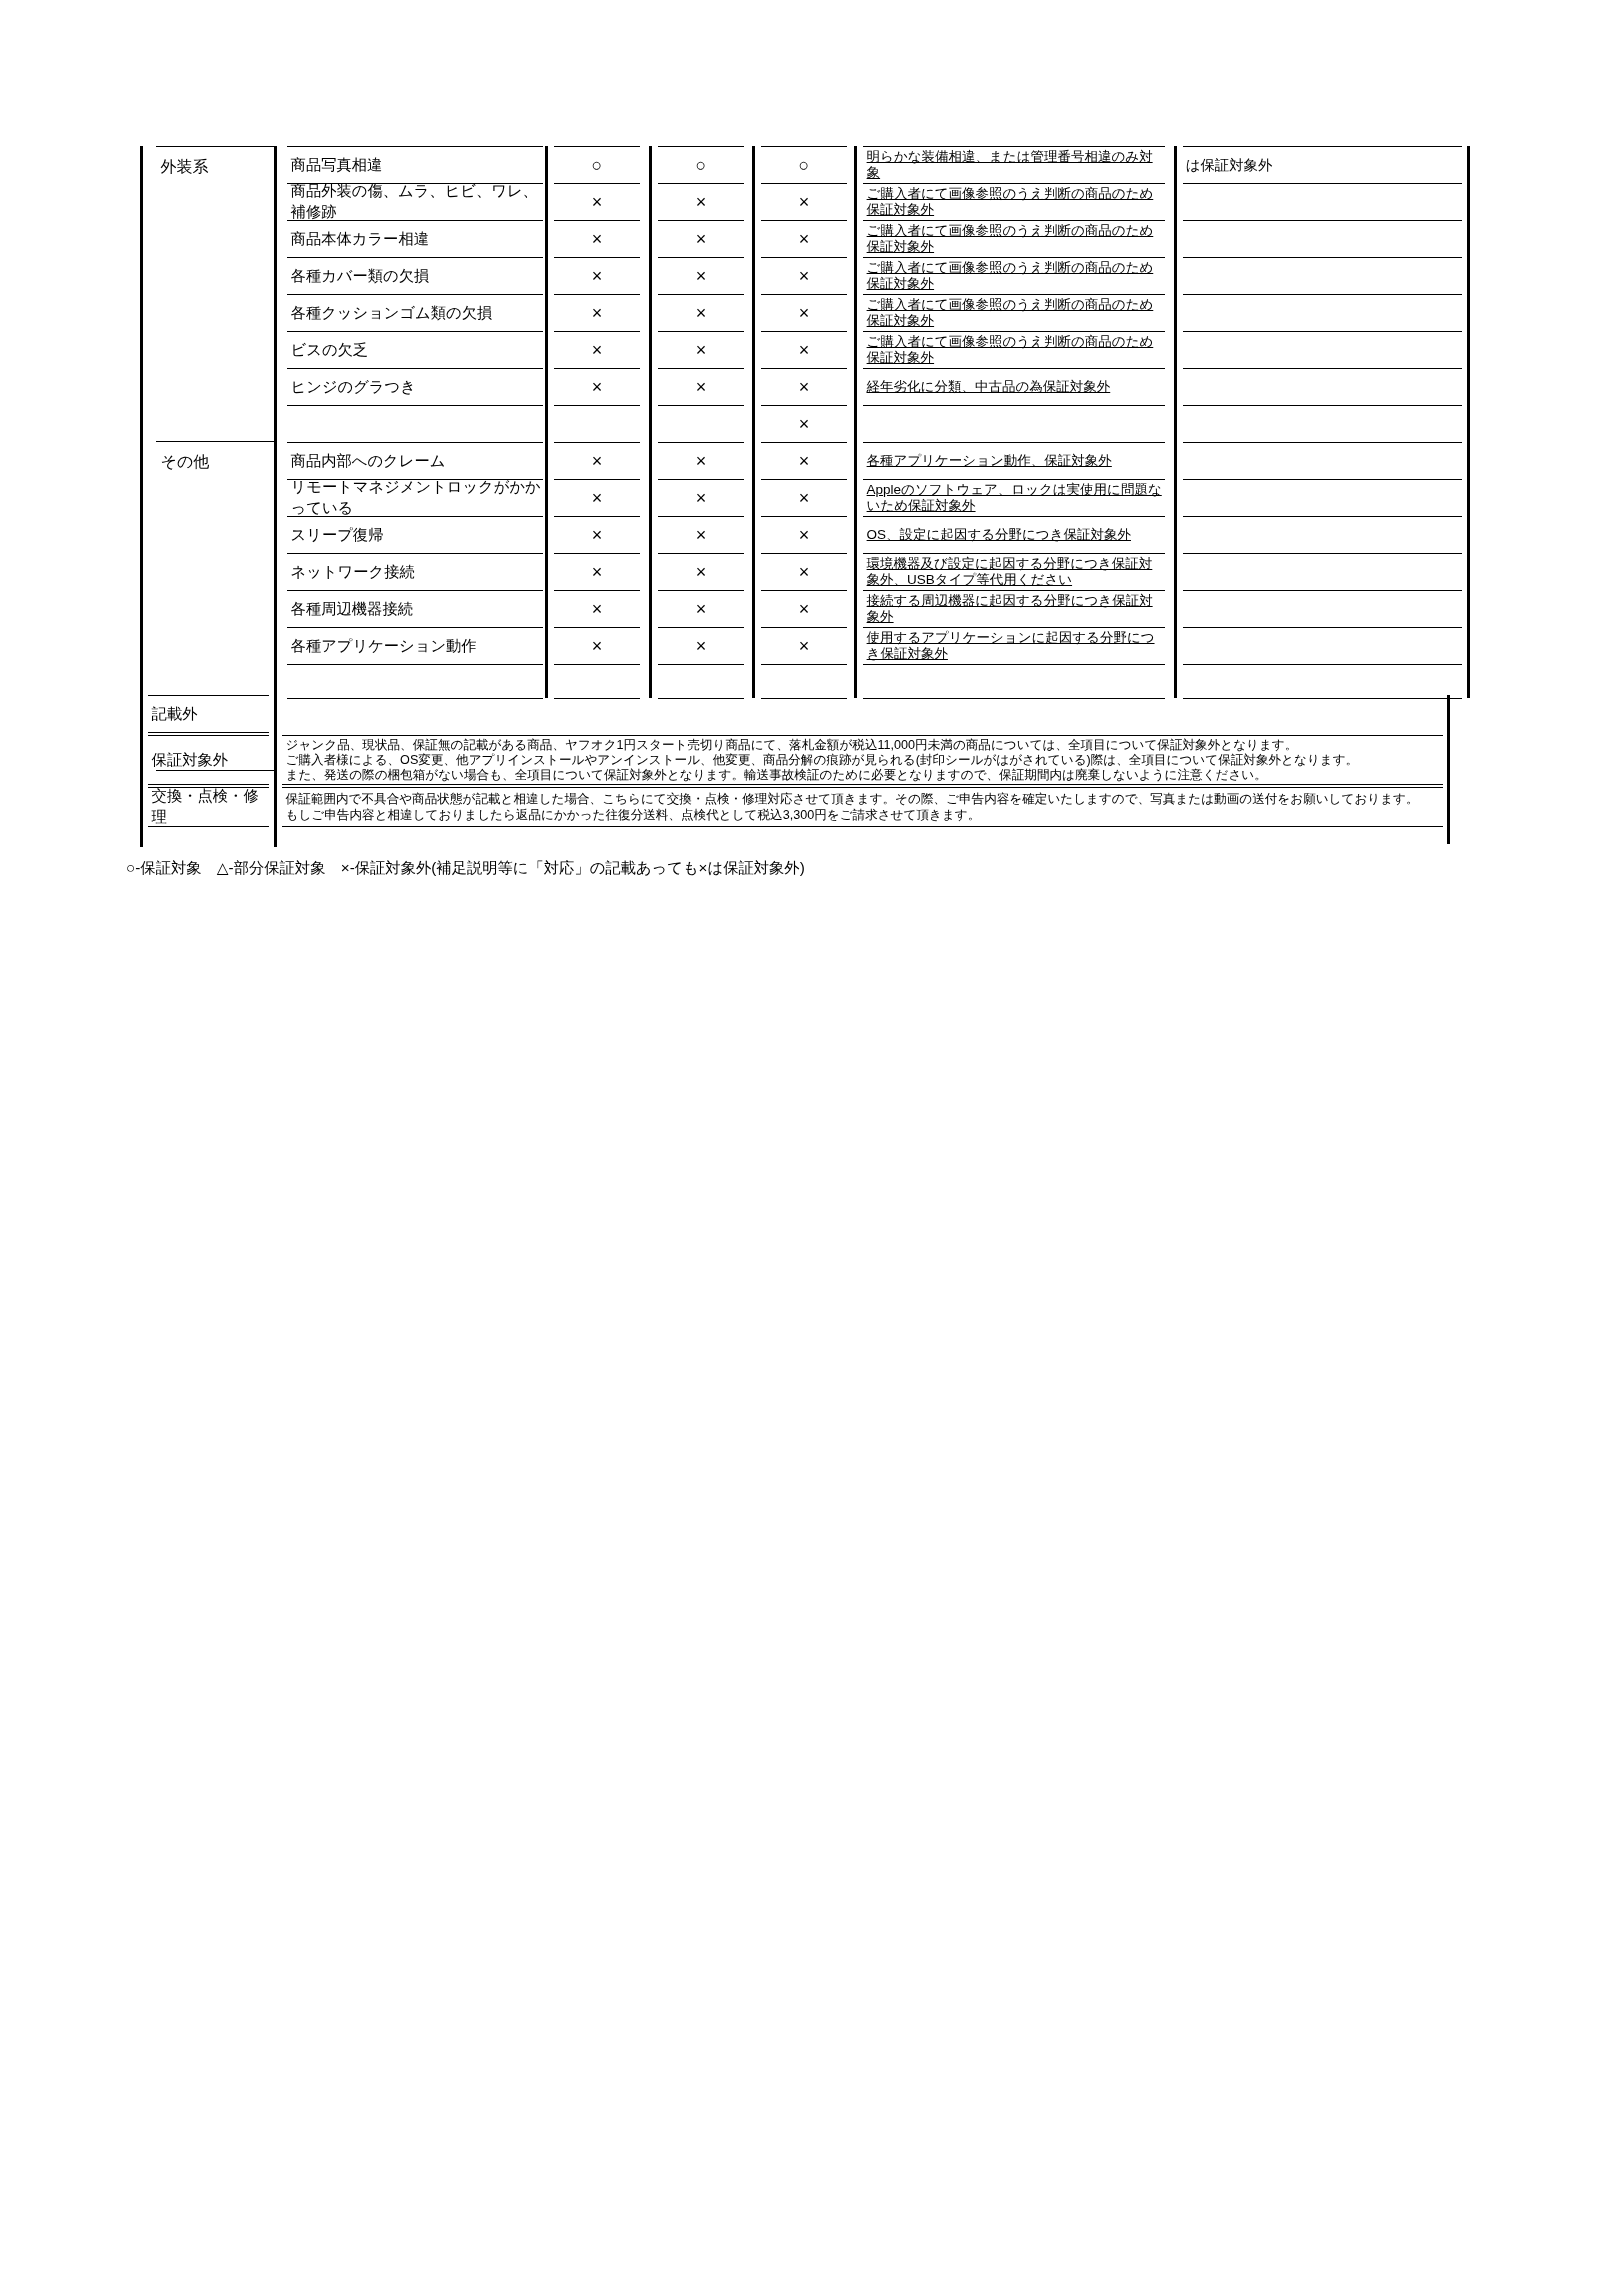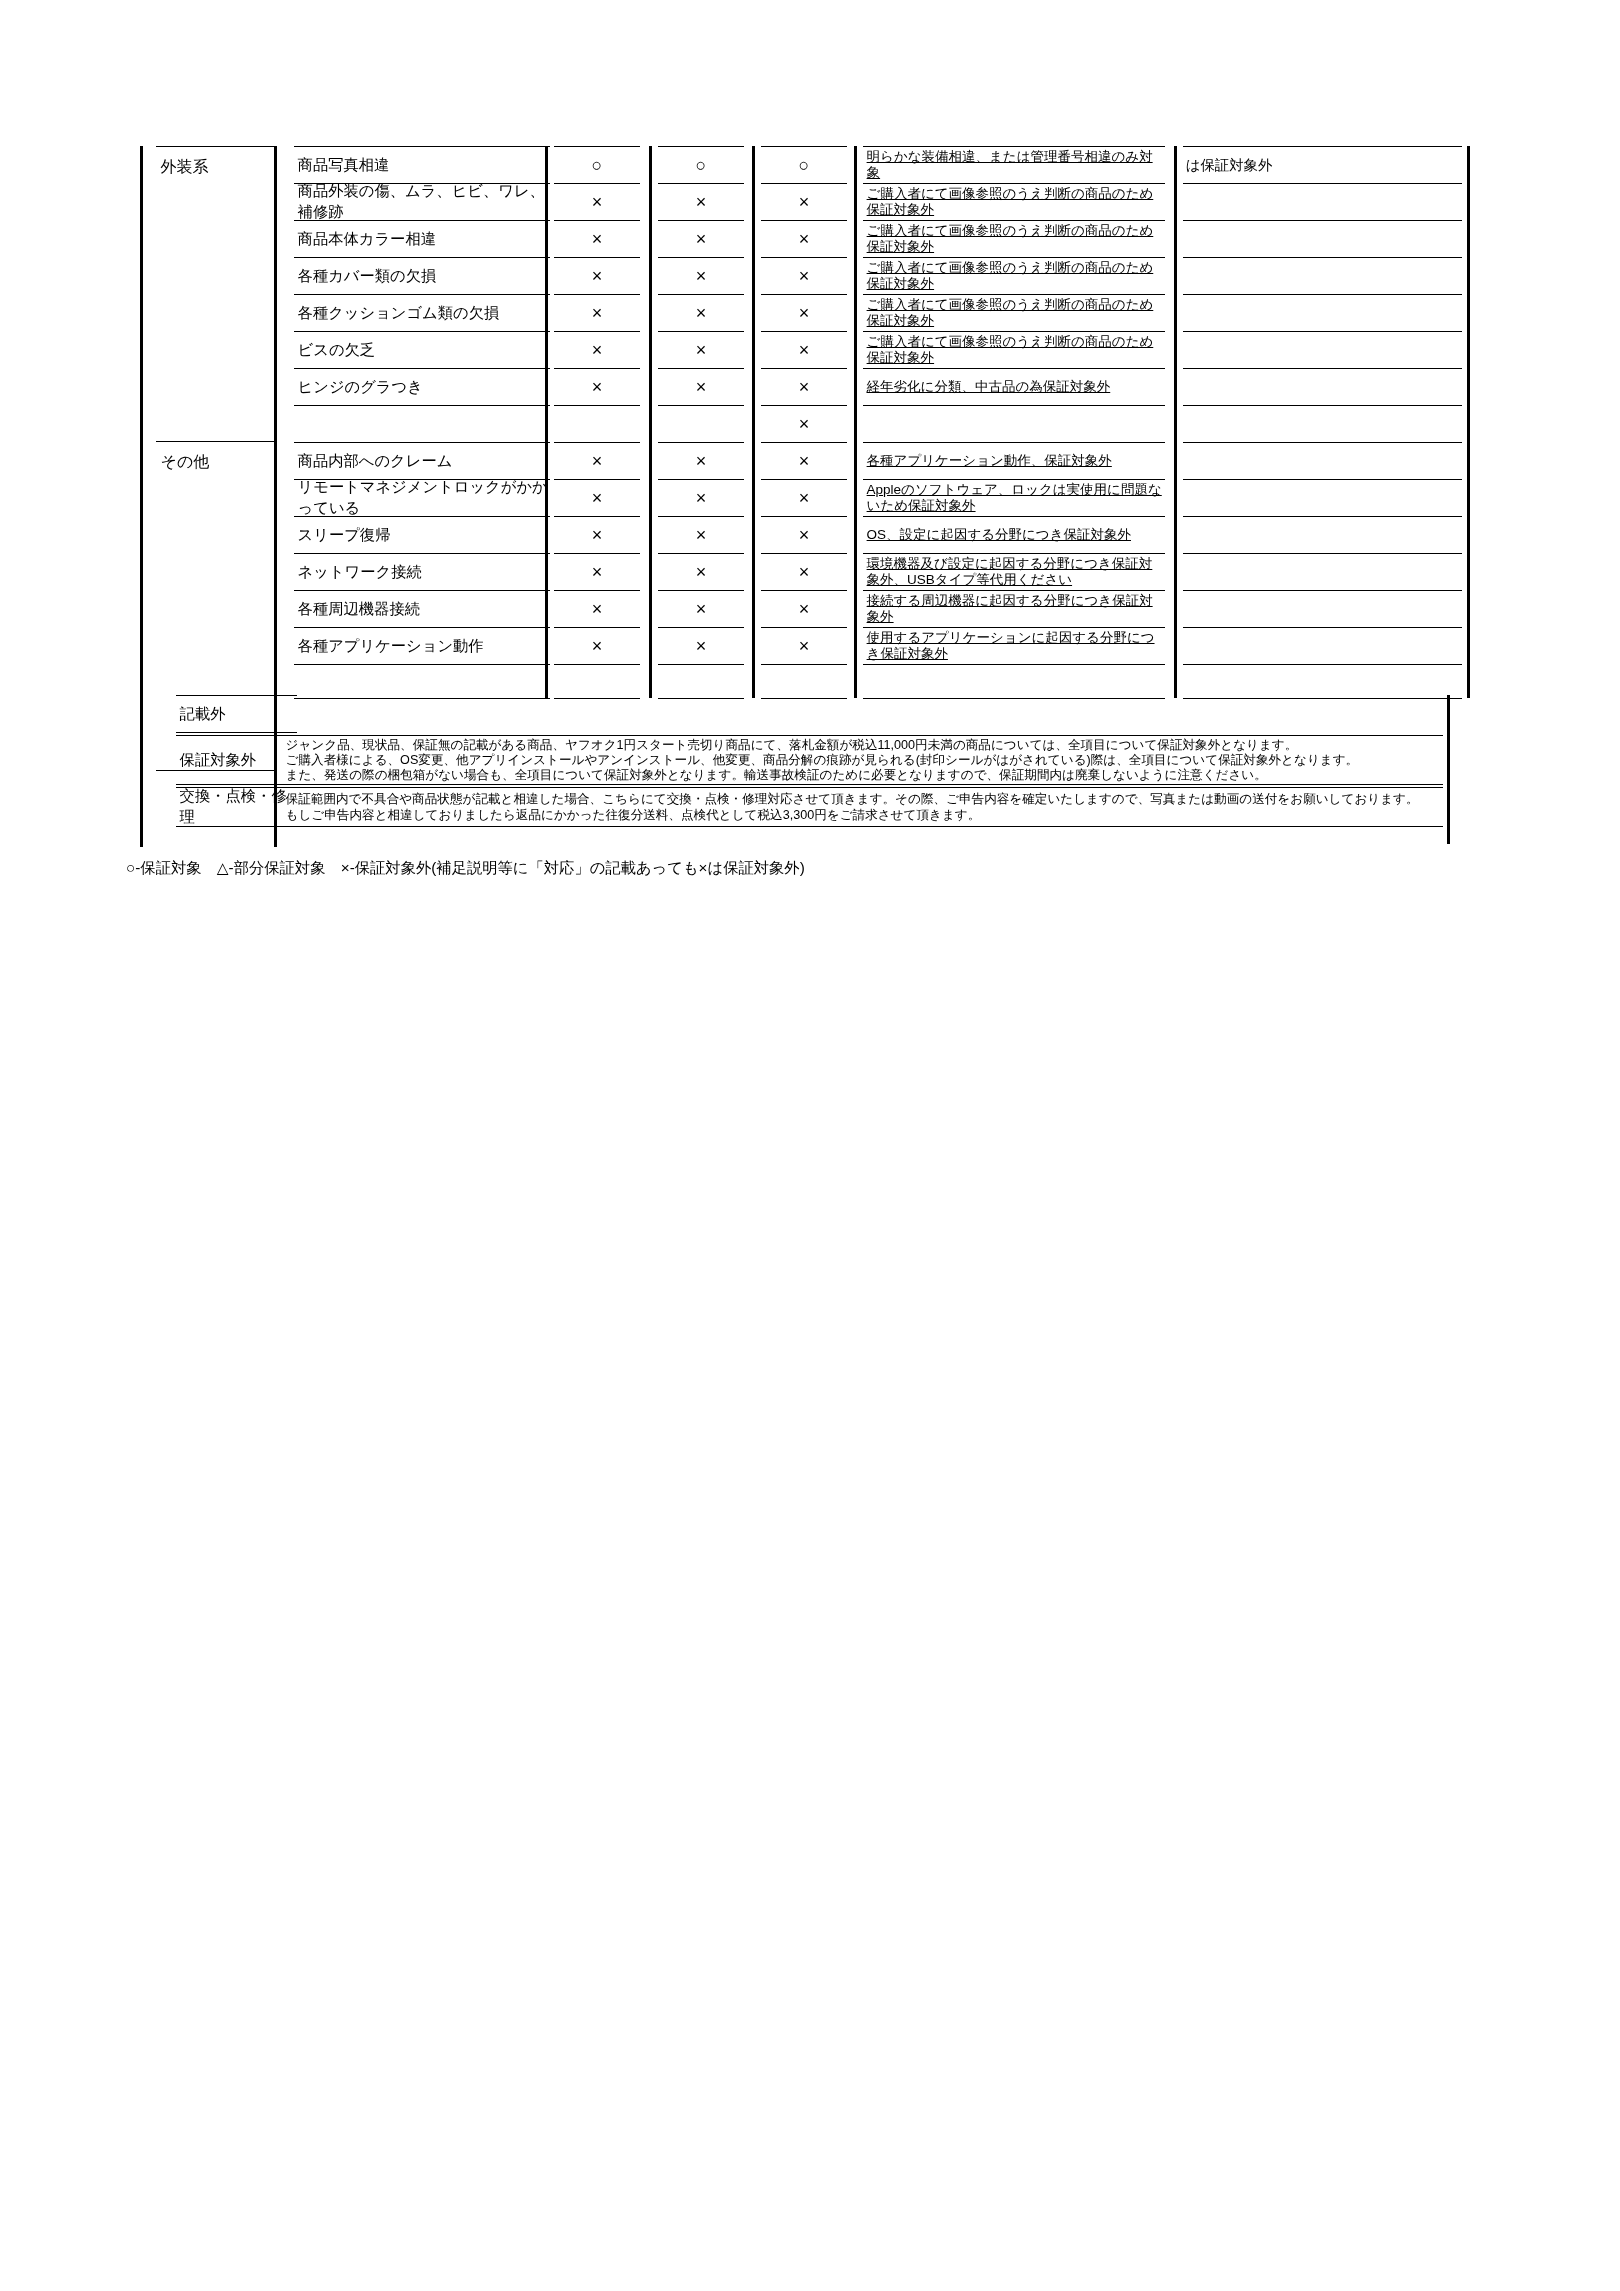--- a/index.html
+++ b/index.html
@@ -26,21 +26,21 @@
   .remark-cell{height:37px;display:flex;flex-direction:column;justify-content:center;
                font-size:13.5px;line-height:16px;padding-left:3.6px;box-sizing:border-box;text-decoration:underline;}
   .note-cell{height:37px;display:flex;align-items:center;
              font-size:14.4px;padding-left:2.7px;}
   .lane .filler{height:35px;}
 
   
   .section{position:absolute;left:0;width:1620px;}
   .s-label{position:absolute;left:148px;width:121px;height:100%;box-sizing:border-box;
            border-top:1.8px solid #000;border-bottom:1.8px solid #000;
-           display:flex;align-items:center;font-size:15.3px;padding-left:3.6px;margin-left:28px;}
+           display:flex;align-items:center;font-size:15.3px;padding-left:3.6px;}
   .s-content{position:absolute;left:282px;width:1161px;height:100%;box-sizing:border-box;
              border-top:1.8px solid #000;border-bottom:1.8px solid #000;
              display:flex;flex-direction:column;justify-content:center;
              font-size:12.6px;padding-left:3.6px;}
   .s-line{white-space:nowrap;line-height:16px;}
   .sec2 .s-line{line-height:15px;}
 
   .legend{position:absolute;left:126px;top:858px;font-size:15.3px;white-space:nowrap;}
 </style>
 </head>
@@ -56,21 +56,21 @@
   <div class="vline" style="left:854px;top:146px;height:552px"></div>
   <div class="vline" style="left:1174px;top:146px;height:552px"></div>
   <div class="vline" style="left:1467px;top:146px;height:552px"></div>
   <div class="vline" style="left:1447px;top:695px;height:149px"></div>
 
   <div class="lane" style="left:156px;width:121px">
     <div class="cat-cell">外装系</div>
     <div class="cat-cell last">その他</div>
   </div>
 
-  <div class="lane" style="left:294px;width:256px">
+  <div class="lane" style="left:287px;width:256px">
     <div class="cell item-cell">商品写真相違</div>
     <div class="cell item-cell">商品外装の傷、ムラ、ヒビ、ワレ、補修跡</div>
     <div class="cell item-cell">商品本体カラー相違</div>
     <div class="cell item-cell">各種カバー類の欠損</div>
     <div class="cell item-cell">各種クッションゴム類の欠損</div>
     <div class="cell item-cell">ビスの欠乏</div>
     <div class="cell item-cell">ヒンジのグラつき</div>
     <div class="cell item-cell"></div>
     <div class="cell item-cell">商品内部へのクレーム</div>
     <div class="cell item-cell">リモートマネジメントロックがかかっている</div>

